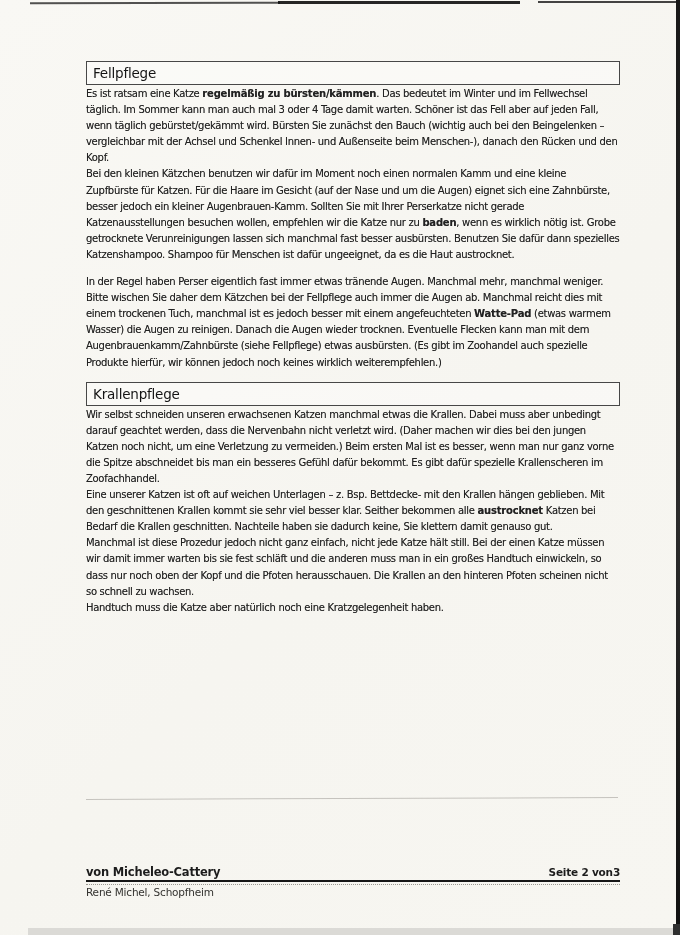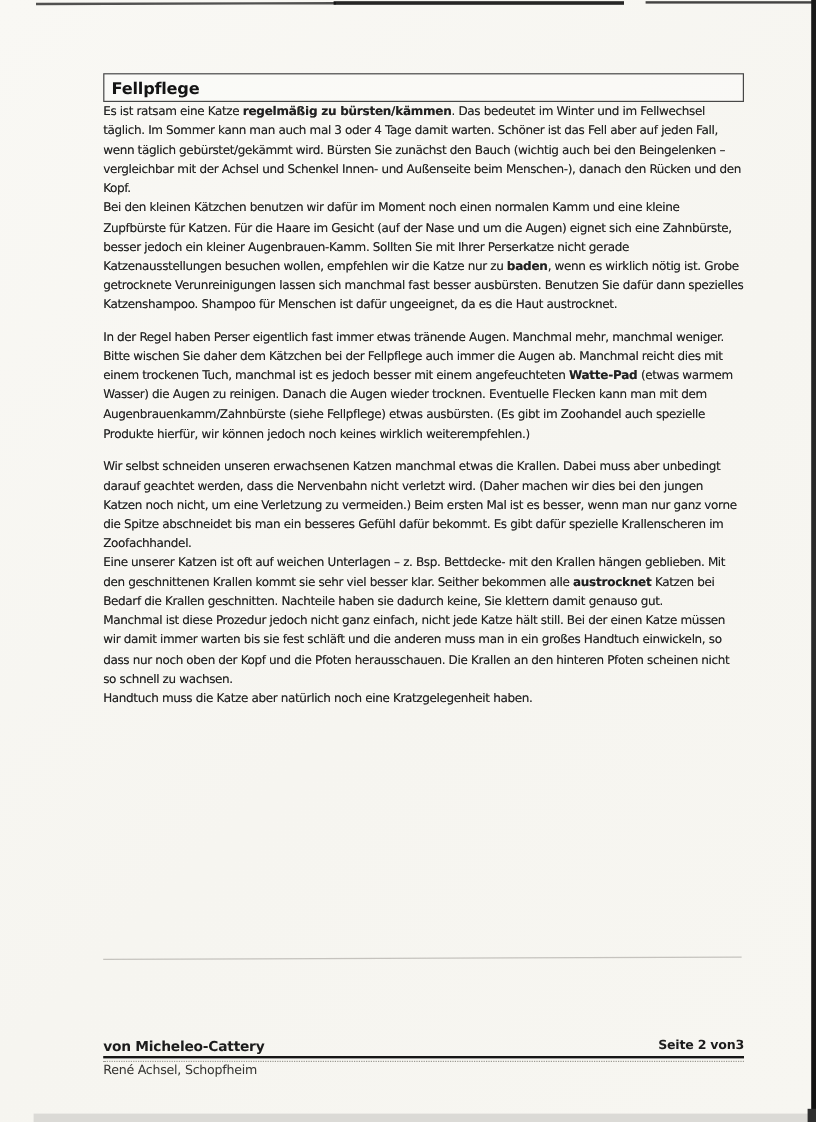--- a/index.html
+++ b/index.html
@@ -32,21 +32,21 @@
     color: #212121;
   }
   .doc-section { margin: 0 0 11px 0; }
   .section-header {
     border: 1px solid #474747;
     padding: 1px 6px 2px 6px;
     margin-bottom: 1px;
     background: rgba(255,255,255,.35);
   }
   .section-title {
-    font-weight: bold;
+    font-weight: normal;
     font-size: 13.5px;
     letter-spacing: -0.2px;
     color: #141414;
   }
   .body-par {
     margin: 0;
     font-size: 10px;
     letter-spacing: -0.3px;
     line-height: 16.1px;
     text-shadow: 0 0 .4px rgba(20,20,20,.45);
@@ -56,21 +56,21 @@
   
   .footer {
     position: absolute;
     left: 86px; top: 865px;
     width: 534px;
     color: #1c1c1c;
   }
   .footer-top {
     display: flex;
     justify-content: space-between;
-    align-items: flex-start;
+    align-items: center;
     border-bottom: 2px solid #161616;
     padding-bottom: 1px;
   }
   .footer-author { font-weight: bold; font-size: 11.5px; letter-spacing: -0.2px; }
   .footer-page { font-size: 10.5px; letter-spacing: -0.2px; font-weight: bold; }
   .footer-dotted { height: 2px; border-bottom: 1px dotted #9b9992; margin-bottom: 1px; }
   .footer-sub { font-size: 10.5px; letter-spacing: -0.2px; color: #33322f; }
 </style>
 </head>
 <body>
@@ -88,29 +88,30 @@
   <div class="content">
       <section class="doc-section">
         <div class="section-header"><span class="section-title">Fellpflege</span></div>
         <p class="body-par"><span>Es ist ratsam eine Katze </span><b>regelmäßig zu bürsten/kämmen</b><span>. Das bedeutet im Winter und im Fellwechsel täglich. Im Sommer kann man auch mal 3 oder 4 Tage damit warten. Schöner ist das Fell aber auf jeden Fall, wenn täglich gebürstet/gekämmt wird. Bürsten Sie zunächst den Bauch (wichtig auch bei den Beingelenken –vergleichbar mit der Achsel und Schenkel Innen- und Außenseite beim Menschen-), danach den Rücken und den Kopf.</span></p>
         <p class="body-par"><span>Bei den kleinen Kätzchen benutzen wir dafür im Moment noch einen normalen Kamm und eine kleine Zupfbürste für Katzen. Für die Haare im Gesicht (auf der Nase und um die Augen) eignet sich eine Zahnbürste, besser jedoch ein kleiner Augenbrauen-Kamm. Sollten Sie mit Ihrer Perserkatze nicht gerade Katzenausstellungen besuchen wollen, empfehlen wir die Katze nur zu </span><b>baden</b><span>, wenn es wirklich nötig ist. Grobe getrocknete Verunreinigungen lassen sich manchmal fast besser ausbürsten. Benutzen Sie dafür dann spezielles Katzenshampoo. Shampoo für Menschen ist dafür ungeeignet, da es die Haut austrocknet.</span></p>
       </section>
       <section class="doc-section">
         <p class="body-par"><span>In der Regel haben Perser eigentlich fast immer etwas tränende Augen. Manchmal mehr, manchmal weniger. Bitte wischen Sie daher dem Kätzchen bei der Fellpflege auch immer die Augen ab. Manchmal reicht dies mit einem trockenen Tuch, manchmal ist es jedoch besser mit einem angefeuchteten </span><b>Watte-Pad</b><span> (etwas warmem Wasser) die Augen zu reinigen. Danach die Augen wieder trocknen. Eventuelle Flecken kann man mit dem Augenbrauenkamm/Zahnbürste (siehe Fellpflege) etwas ausbürsten. (Es gibt im Zoohandel auch spezielle Produkte hierfür, wir können jedoch noch keines wirklich weiterempfehlen.)</span></p>
       </section>
       <section class="doc-section">
+        <div class="section-header"><span class="section-title">Krallenpflege</span></div>
         <p class="body-par"><span>Wir selbst schneiden unseren erwachsenen Katzen manchmal etwas die Krallen. Dabei muss aber unbedingt darauf geachtet werden, dass die Nervenbahn nicht verletzt wird. (Daher machen wir dies bei den jungen Katzen noch nicht, um eine Verletzung zu vermeiden.) Beim ersten Mal ist es besser, wenn man nur ganz vorne die Spitze abschneidet bis man ein besseres Gefühl dafür bekommt. Es gibt dafür spezielle Krallenscheren im Zoofachhandel.</span></p>
         <p class="body-par"><span>Eine unserer Katzen ist oft auf weichen Unterlagen – z. Bsp. Bettdecke- mit den Krallen hängen geblieben. Mit den geschnittenen Krallen kommt sie sehr viel besser klar. Seither bekommen alle </span><b>austrocknet</b><span> Katzen bei Bedarf die Krallen geschnitten. Nachteile haben sie dadurch keine, Sie klettern damit genauso gut.</span></p>
         <p class="body-par"><span>Manchmal ist diese Prozedur jedoch nicht ganz einfach, nicht jede Katze hält still. Bei der einen Katze müssen wir damit immer warten bis sie fest schläft und die anderen muss man in ein großes Handtuch einwickeln, so dass nur noch oben der Kopf und die Pfoten herausschauen. Die Krallen an den hinteren Pfoten scheinen nicht so schnell zu wachsen.</span></p>
         <p class="body-par"><span>Handtuch muss die Katze aber natürlich noch eine Kratzgelegenheit haben.</span></p>
       </section>
     </div>
 
   <div class="footer">
     <div class="footer-top">
       <span class="footer-author">von Micheleo-Cattery</span>
       <span class="footer-page">Seite 2 von3</span>
     </div>
     <div class="footer-dotted"></div>
-    <div class="footer-sub">René Achsel, Schopfheim</div>
+    <div class="footer-sub">René Michel, Schopfheim</div>
   </div>
 
 </div>
 
 </body></html>

